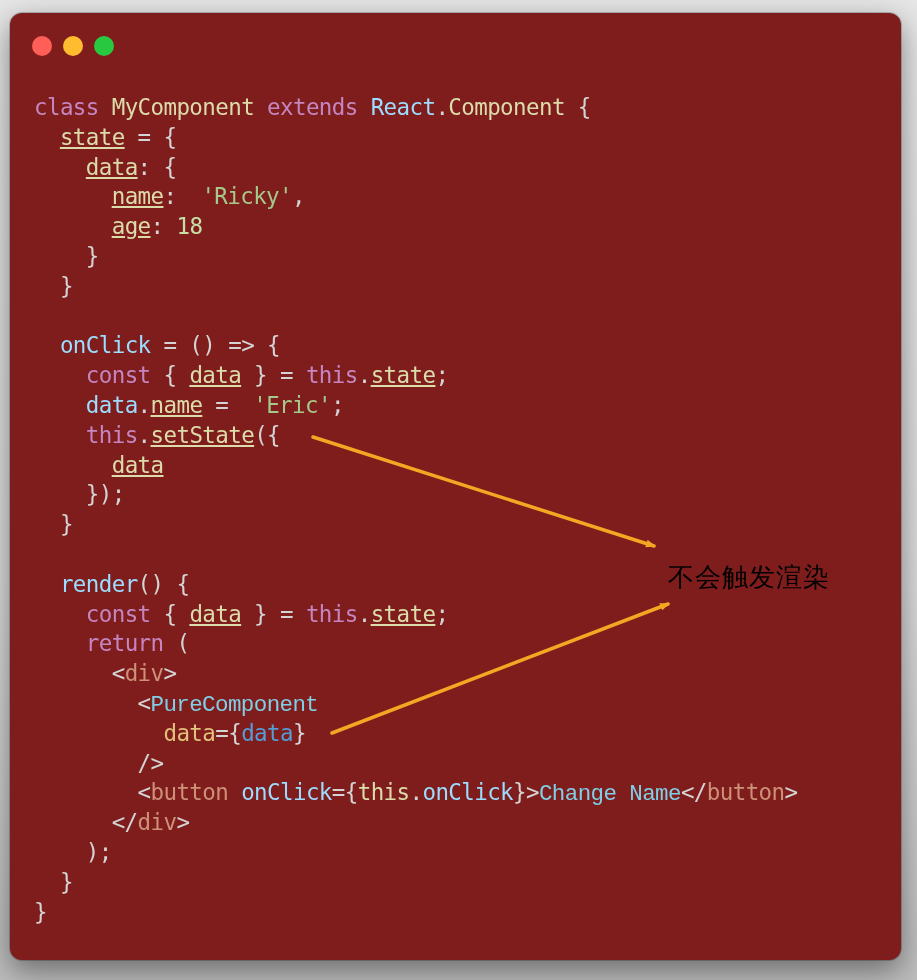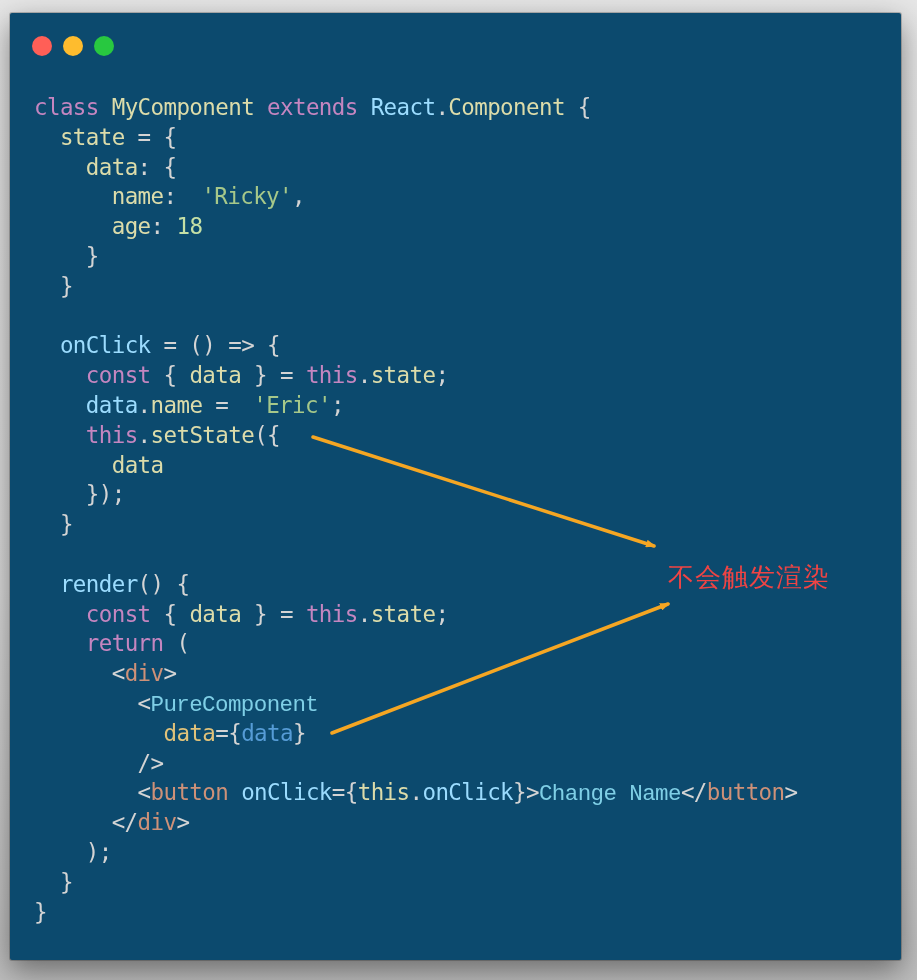--- a/index.html
+++ b/index.html
@@ -3,48 +3,48 @@
 <meta charset="utf-8">
 <style>
   html, body { margin: 0; padding: 0; }
   body {
     width: 917px; height: 980px;
     background: linear-gradient(180deg, #e6e6e6 0%, #dcdcdc 60%, #bdbdbd 100%);
     position: relative; overflow: hidden;
   }
   .window {
     position: absolute; left: 10px; top: 13px; width: 891px; height: 947px;
-    background: #0c4a6e; border-radius: 2px;
+    background: #7f1d1d; border-radius: 12px;
     box-shadow: 0 10px 30px rgba(0,0,0,0.45), 0 0 0 1px rgba(0,0,0,0.2);
   }
   .dots { position: absolute; left: 22px; top: 23px; display: flex; gap: 11px; }
   .dot { width: 20px; height: 20px; border-radius: 50%; }
   .code {
     position: absolute; left: 24px; top: 80px; margin: 0;
     font-family: "DejaVu Sans Mono", "Liberation Mono", monospace;
     font-size: 22.5px; line-height: 29.8px; color: #d4d4d4;
     white-space: pre; letter-spacing: -0.6px;
   }
   .line { height: 29.8px; display: block; }
   .kw { color: #c586c0; }
   .cls { color: #dcdcaa; }
   .type { color: #9cdcfe; }
-  .prop { color: #dcdcaa; }
+  .prop { color: #dcdcaa; text-decoration: underline; }
   .str { color: #a6c88a; margin-left: 12px; }
   .num { color: #c5e0a6; }
   .var { color: #9cdcfe; }
   .plain { color: #d4d4d4; }
   .tag { color: #ce9178; }
   .comp { color: #7fcfe6; font-family: Liberation Mono, monospace; }
   .attr { color: #e0c27a; }
   .jsxvar { color: #569cd6; }
   .annot {
     position: absolute; left: 668px; top: 560px;
     font-family: "DejaVu Sans", "Liberation Sans", sans-serif;
-    font-size: 26px; color: #ef4444; letter-spacing: 1px;
+    font-size: 26px; color: #000000; letter-spacing: 1px;
   }
   svg.arrows { position: absolute; left: 0; top: 0; }
 </style>
 </head>
 <body>
 
 <div class="window">
   <div class="dots">
     <div class="dot" id="dot0" style="background: rgb(255, 95, 87);"></div>
     <div class="dot" id="dot1" style="background: rgb(254, 188, 46);"></div>

